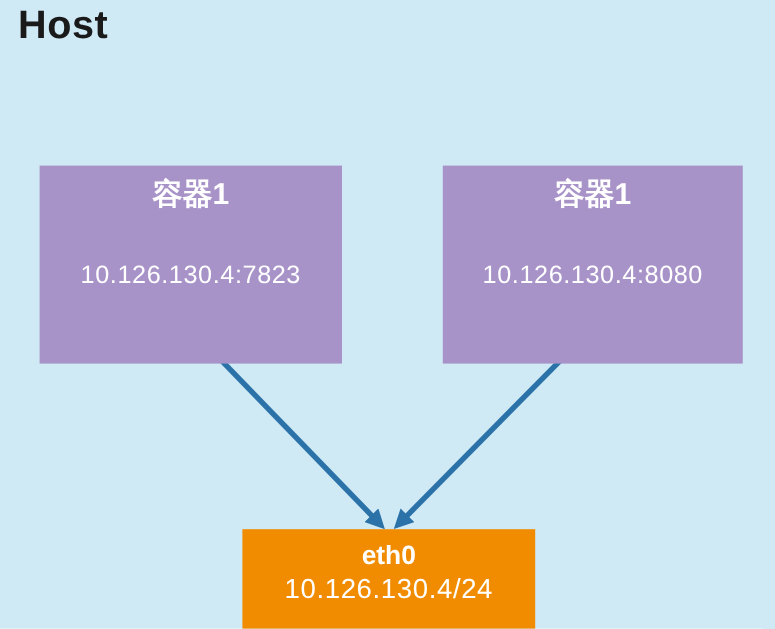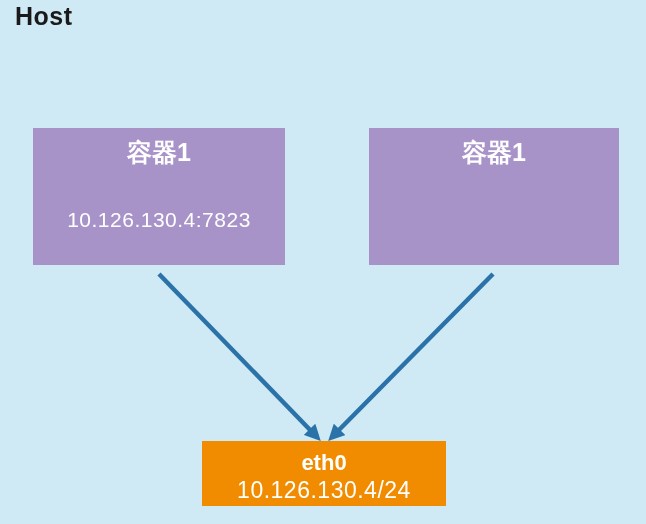--- a/index.html
+++ b/index.html
@@ -17,29 +17,29 @@
     font-family: "Liberation Sans", "DejaVu Sans", sans-serif;
   }
   .canvas {
     position: relative;
     width: 646px; height: 524px;
     background: var(--bg);
   }
   .host-label {
     position: absolute;
     left: 15px; top: 2px;
-    font-size: 25px;
+    font-size: 33px;
     font-weight: 700;
     color: var(--host-text);
     letter-spacing: 0.5px;
   }
   .container-box {
     position: absolute;
-    top: 128px;
-    height: 137px;
+    top: 138px;
+    height: 165px;
     background: var(--container-fill);
     color: var(--text-light);
     display: flex;
     flex-direction: column;
     align-items: center;
     text-align: center;
   }
   .container-box.left  { left: 33px;  width: 252px; }
   .container-box.right { left: 369px; width: 250px; }
   .container-title {
@@ -50,21 +50,21 @@
   }
   .container-address {
     margin-top: 40px;
     font-size: 21px;
     font-weight: 500;
     letter-spacing: 0.5px;
   }
   .interface-box {
     position: absolute;
     left: 202px; top: 441px;
-    width: 244px; height: 65px;
+    width: 244px; height: 83px;
     background: var(--interface-fill);
     color: var(--text-light);
     display: flex;
     flex-direction: column;
     align-items: center;
     text-align: center;
   }
   .interface-name {
     margin-top: 9px;
     font-size: 22px;
@@ -102,20 +102,21 @@
     <line x1="493" y1="274" x2="335" y2="434" marker-end="url(#arrowhead)"></line>
   </svg>
 
   <div class="container-box left">
     <div class="container-title">容器1</div>
     <div class="container-address">10.126.130.4:7823</div>
   </div>
 
   <div class="container-box right">
     <div class="container-title">容器1</div>
+    <div class="container-address">10.126.130.4:8080</div>
   </div>
 
   <div class="interface-box">
     <div class="interface-name">eth0</div>
     <div class="interface-address">10.126.130.4/24</div>
   </div>
 
 </div>
 
 </body></html>

